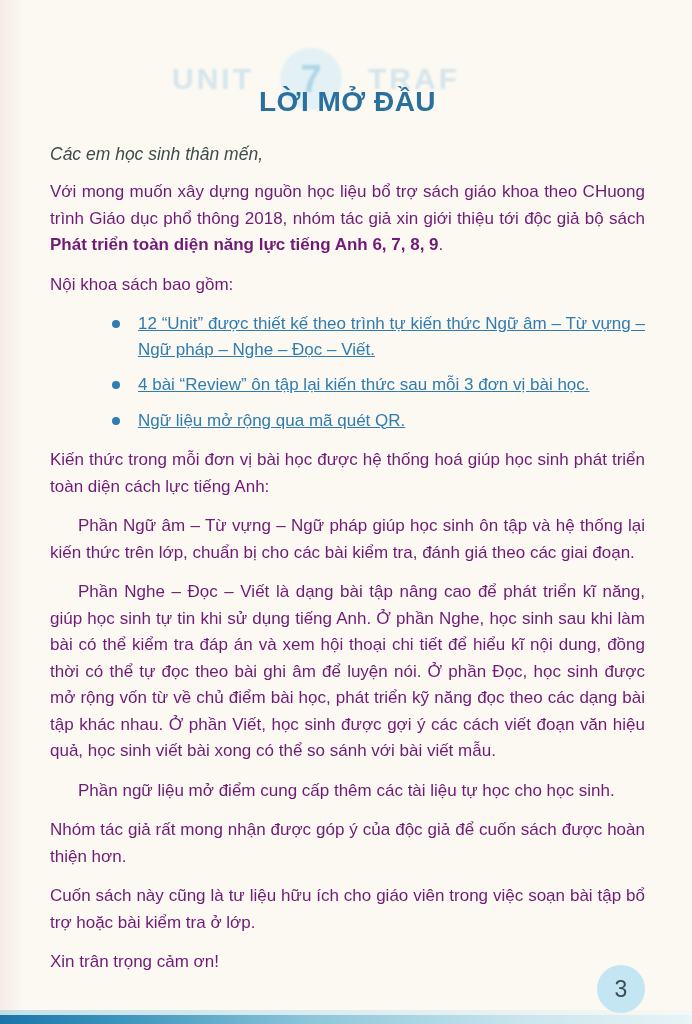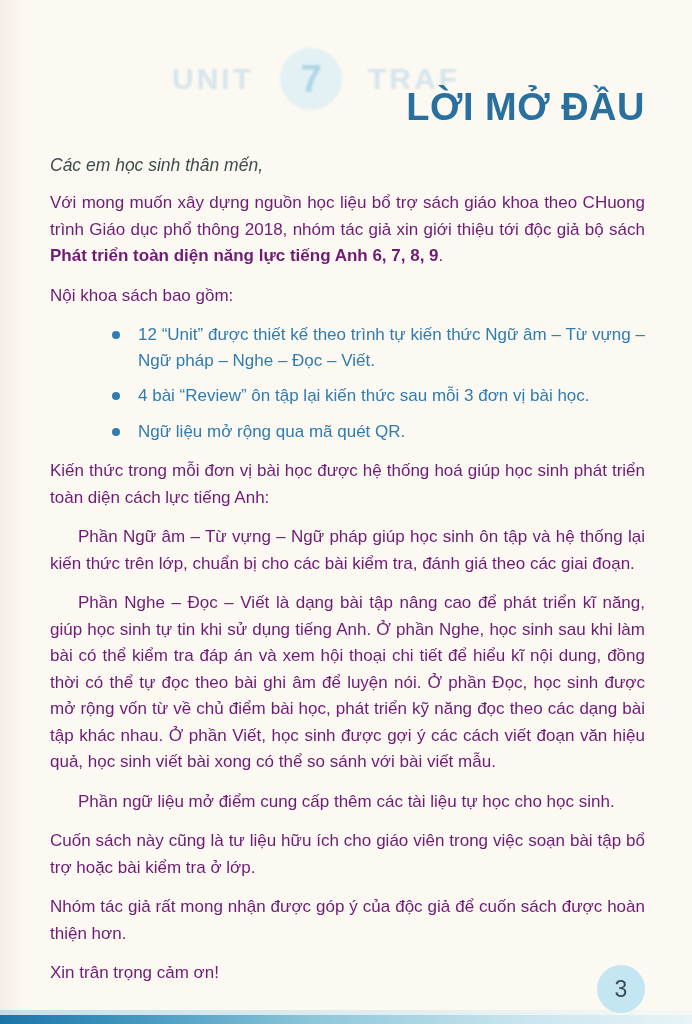--- a/index.html
+++ b/index.html
@@ -37,23 +37,23 @@
   .wm-circle{
     display:flex;align-items:center;justify-content:center;
     width:62px;height:62px;border-radius:50%;
     background:rgba(214,236,244,0.65);
     color:rgba(160,205,228,0.8);
     font-size:38px;letter-spacing:0;
   }
   .title{
     position:relative;
     margin:0 0 26px 0;
-    text-align:right;
+    text-align:center;
     color:#29709f;
-    font-size:38px;
+    font-size:28px;
     font-weight:bold;
     letter-spacing:0.5px;
   }
   .salutation{
     margin:4px 0 14px 0;
     font-style:italic;
     color:#3e4c4c;
     font-size:17.5px;
   }
   .para{
@@ -63,20 +63,21 @@
     line-height:1.56;
     text-align:justify;
   }
   .para b{font-weight:bold;}
   .indent{text-indent:28px;}
   .bullets{
     list-style:none;
     margin:0 0 14px 0;
     padding:0 0 0 62px;
     color:#2f7cb0;
+    text-decoration:underline;
   }
   .bullets li{
     position:relative;
     margin:0 0 10px 0;
     padding-left:26px;
     font-size:17px;
     line-height:1.5;
     text-align:justify;
   }
   .dot{
@@ -126,22 +127,22 @@
   <ul class="bullets">
     <li><span class="dot"></span><span>12 “Unit” được thiết kế theo trình tự kiến thức Ngữ âm – Từ vựng – Ngữ pháp – Nghe – Đọc – Viết.</span></li>
     <li><span class="dot"></span><span>4 bài “Review” ôn tập lại kiến thức sau mỗi 3 đơn vị bài học.</span></li>
     <li><span class="dot"></span><span>Ngữ liệu mở rộng qua mã quét QR.</span></li>
   </ul>
 
   <p class="para">Kiến thức trong mỗi đơn vị bài học được hệ thống hoá giúp học sinh phát triển toàn diện cách lực tiếng Anh:</p>
   <p class="para indent">Phần Ngữ âm – Từ vựng – Ngữ pháp giúp học sinh ôn tập và hệ thống lại kiến thức trên lớp, chuẩn bị cho các bài kiểm tra, đánh giá theo các giai đoạn.</p>
   <p class="para indent">Phần Nghe – Đọc – Viết là dạng bài tập nâng cao để phát triển kĩ năng, giúp học sinh tự tin khi sử dụng tiếng Anh. Ở phần Nghe, học sinh sau khi làm bài có thể kiểm tra đáp án và xem hội thoại chi tiết để hiểu kĩ nội dung, đồng thời có thể tự đọc theo bài ghi âm để luyện nói. Ở phần Đọc, học sinh được mở rộng vốn từ về chủ điểm bài học, phát triển kỹ năng đọc theo các dạng bài tập khác nhau. Ở phần Viết, học sinh được gợi ý các cách viết đoạn văn hiệu quả, học sinh viết bài xong có thể so sánh với bài viết mẫu.</p>
   <p class="para indent">Phần ngữ liệu mở điểm cung cấp thêm các tài liệu tự học cho học sinh.</p>
+  <p class="para">Nhóm tác giả rất mong nhận được góp ý của độc giả để cuốn sách được hoàn thiện hơn.</p>
   <p class="para">Cuốn sách này cũng là tư liệu hữu ích cho giáo viên trong việc soạn bài tập bổ trợ hoặc bài kiểm tra ở lớp.</p>
-  <p class="para">Nhóm tác giả rất mong nhận được góp ý của độc giả để cuốn sách được hoàn thiện hơn.</p>
   <p class="para">Xin trân trọng cảm ơn!</p>
 
   <div class="page-badge">
     <span>3</span>
   </div>
 
   <div class="bottom-strip"></div>
 
 </div>
 

